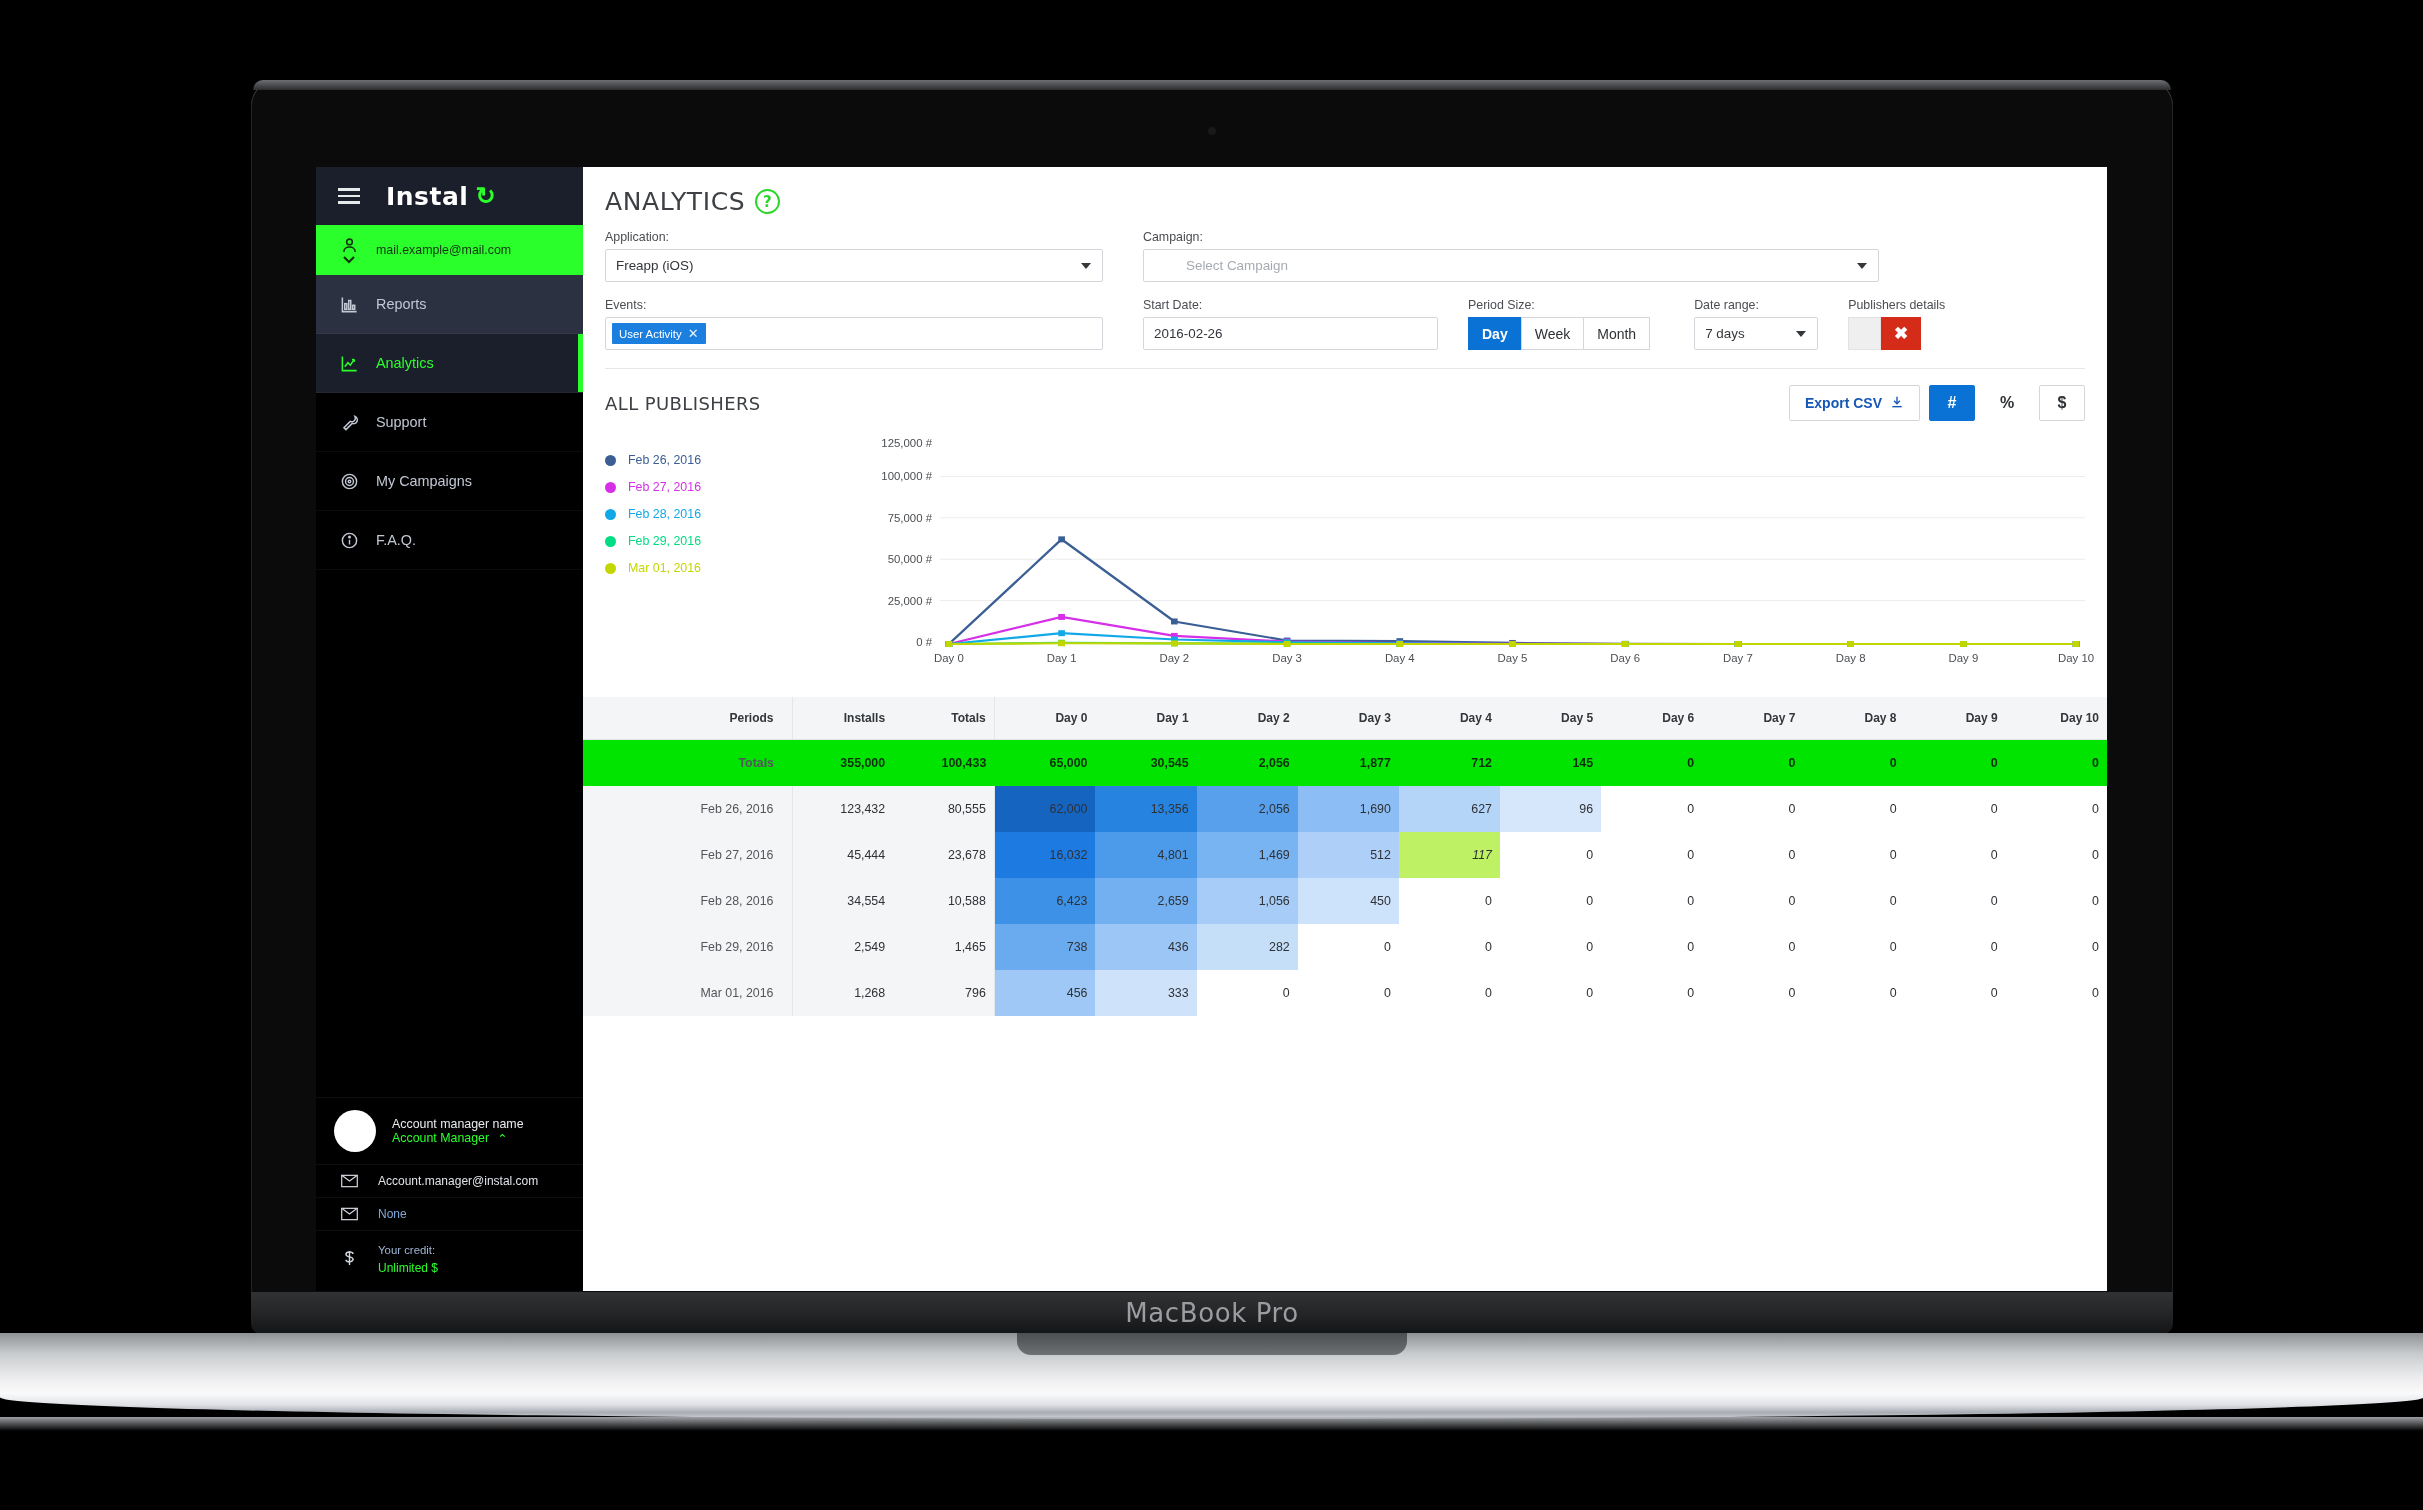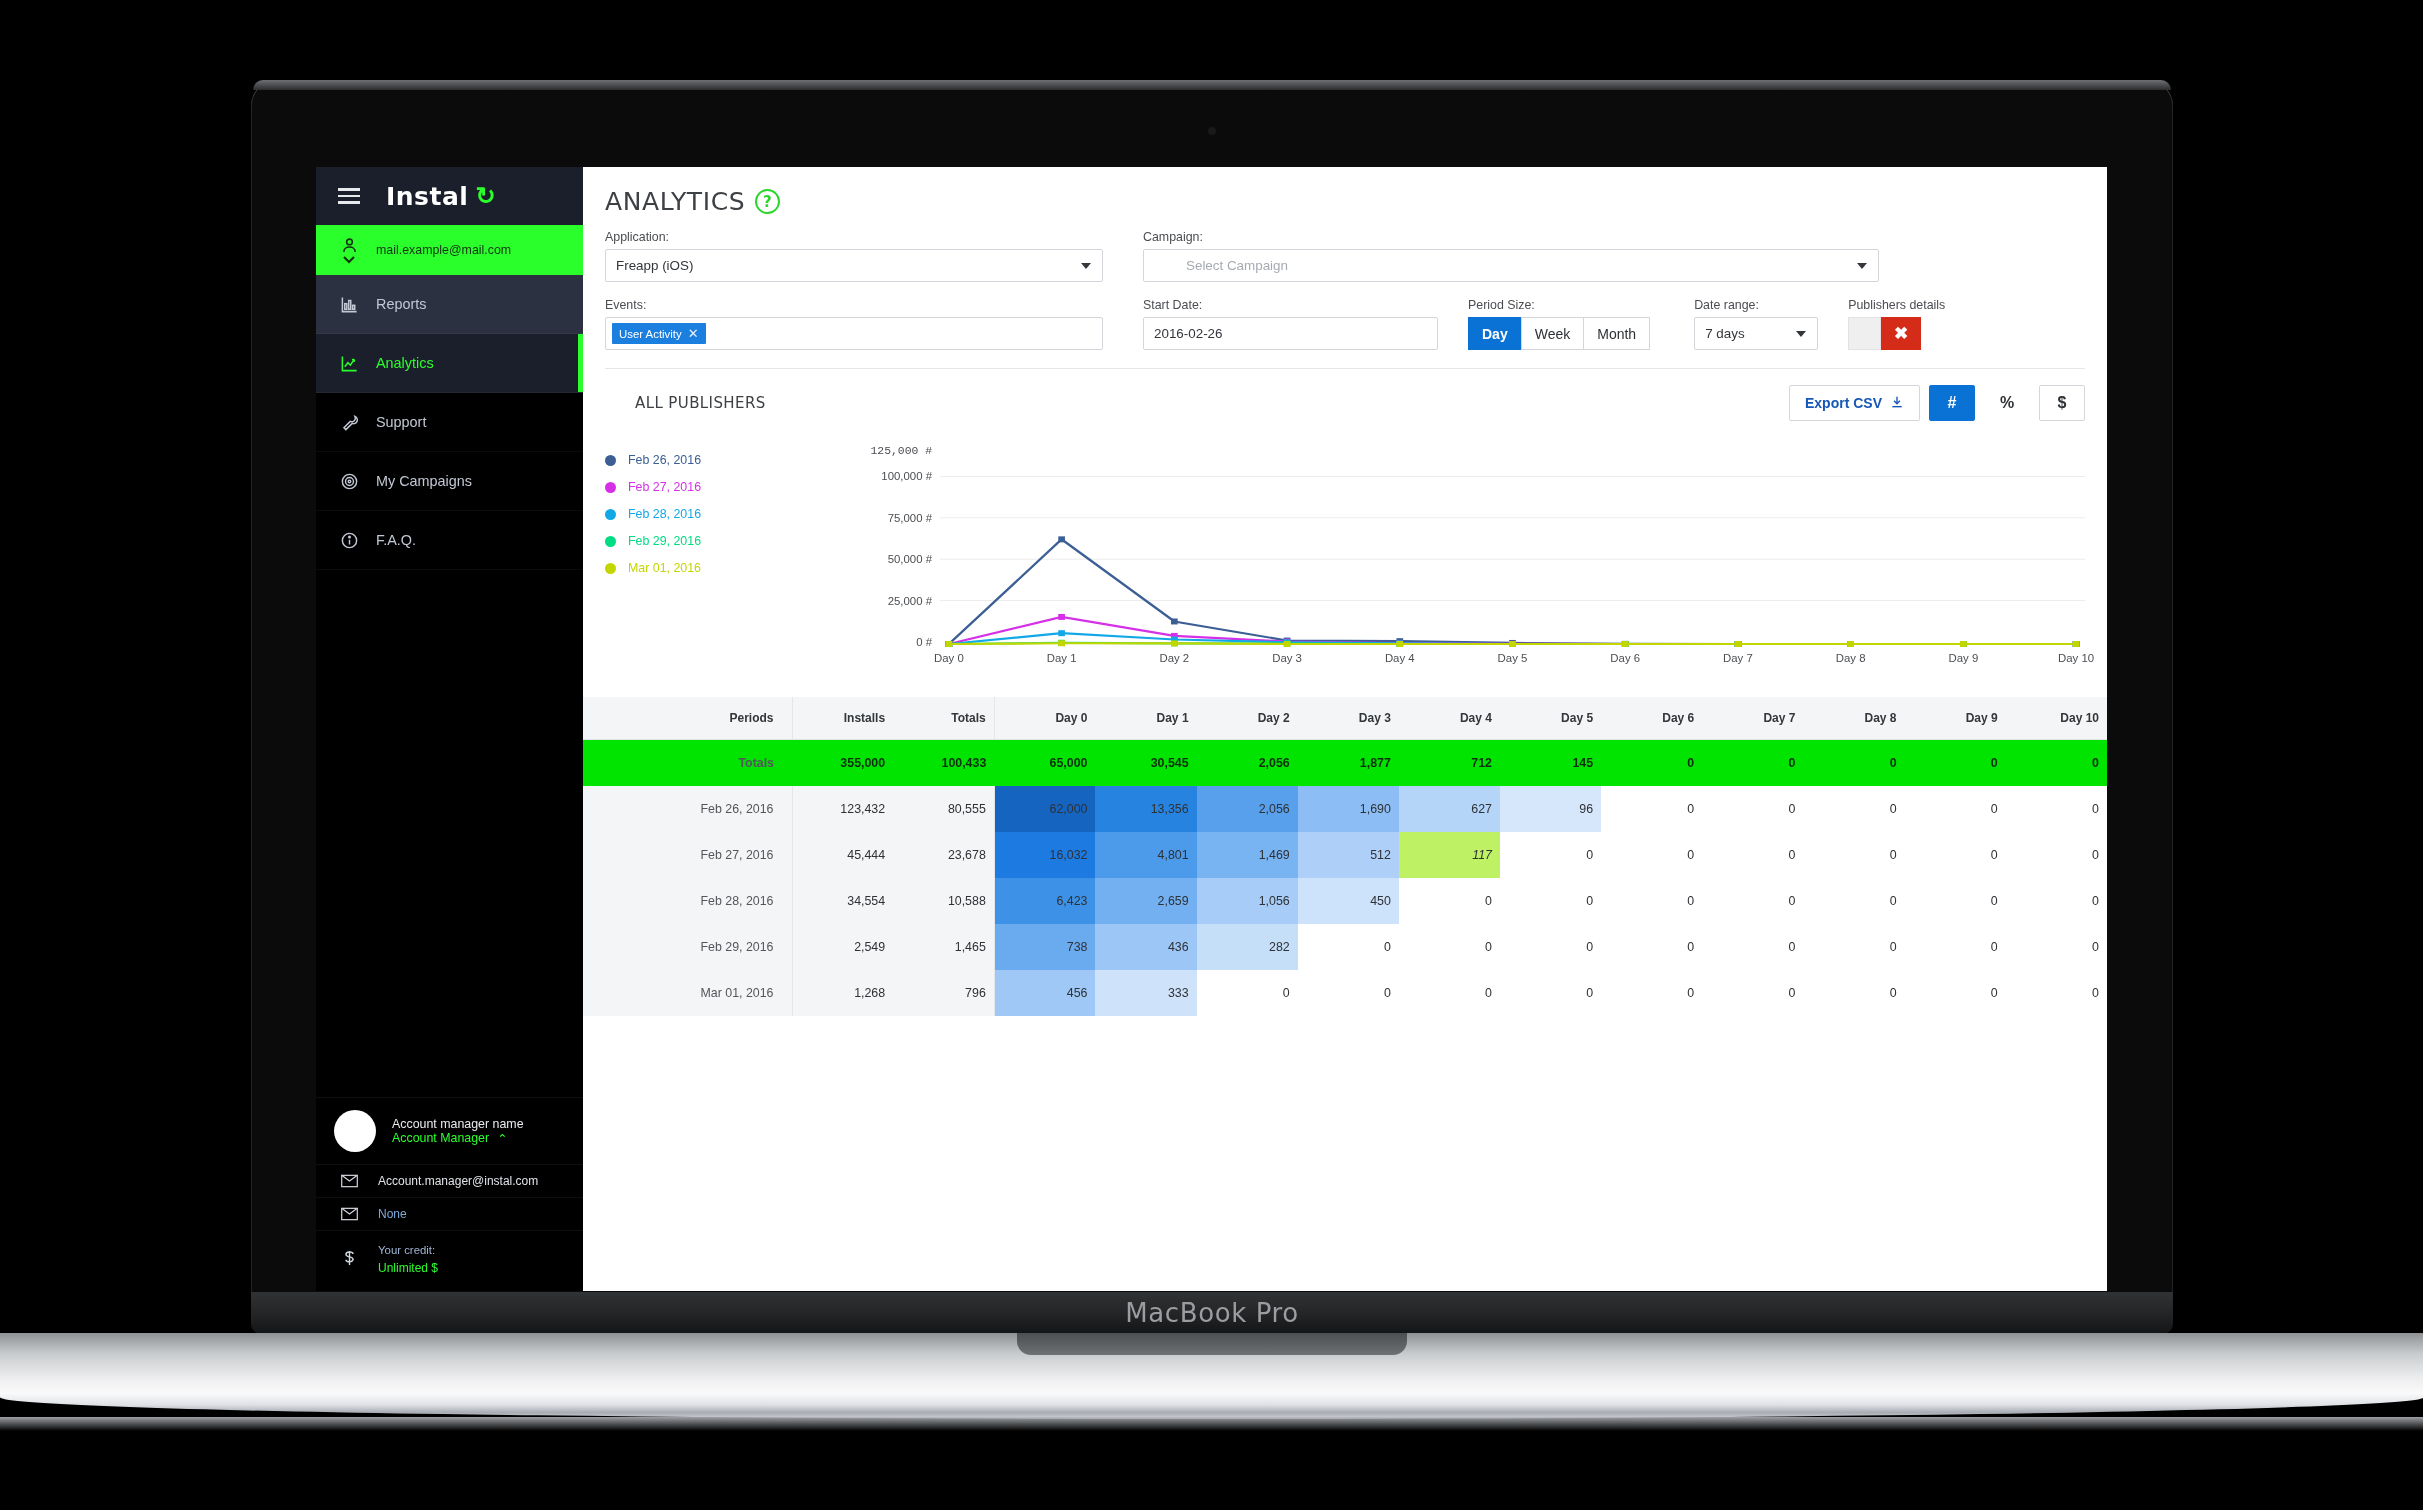--- a/index.html
+++ b/index.html
@@ -191,21 +191,21 @@
   }
 
   .divider { height: 1px; background: #e4e7ea; margin-top: 18px; }
 
   .sec-head {
     display: flex; align-items: center; justify-content: space-between;
     padding: 16px 22px 0 22px;
   }
   .sec-title {
     font-family: "DejaVu Sans", sans-serif;
-    font-size: 15px; color: #3d4044; letter-spacing: 0.4px; margin-left: 30px;
+    font-size: 18px; color: #3d4044; letter-spacing: 0.4px;
   }
   .sec-actions { display: flex; gap: 9px; align-items: center; }
   .btn-csv {
     height: 36px; padding: 0 15px; border: 1px solid #d3d7dc; background: #fff;
     color: #1558b8; font-size: 14px; font-weight: 700; border-radius: 2px;
     display: flex; align-items: center; gap: 8px; cursor: pointer;
   }
   .btn-unit {
     width: 46px; height: 36px; border: 1px solid #d3d7dc; background: #fff;
     color: #2e3135; font-size: 16px; font-weight: 700; border-radius: 2px;
@@ -518,21 +518,21 @@
             </div>
           </div>
 
           <div class="plot">
             <div class="ylabels" id="ylabels">
                 <div class="ylabel" style="top: 211px;">0 #</div>
                 <div class="ylabel" style="top: 170px;">25,000 #</div>
                 <div class="ylabel" style="top: 128px;">50,000 #</div>
                 <div class="ylabel" style="top: 87px;">75,000 #</div>
                 <div class="ylabel" style="top: 45px;">100,000 #</div>
-                <div class="ylabel" style="top: 20px; font-family: Liberation Mono, monospace;">125,000 #</div>
+                <div class="ylabel" style="top: 12px;">125,000 #</div>
               </div>
             <div class="svgbox">
               <svg id="chartsvg" width="100%" height="217" viewBox="0 0 1030 218" preserveAspectRatio="none">
                   <line x1="0" y1="170.4" x2="1030" y2="170.4" stroke="#ececec" stroke-width="1"></line>
                   <line x1="0" y1="128.8" x2="1030" y2="128.8" stroke="#ececec" stroke-width="1"></line>
                   <line x1="0" y1="87.2" x2="1030" y2="87.2" stroke="#ececec" stroke-width="1"></line>
                   <line x1="0" y1="45.599999999999994" x2="1030" y2="45.599999999999994" stroke="#ececec" stroke-width="1"></line>
                   <polyline points="8,214 109.4,108.848 210.8,191.34822400000002 312.2,210.513024 413.6,211.13376 515,212.936608 616.4,213.837184 717.8,214 819.2,214 920.6,214 1022,214" fill="none" stroke="#3b5e94" stroke-width="2.2"></polyline>
                   <rect x="5" y="211" width="6" height="6" fill="#3b5e94"></rect>
                   <rect x="106.4" y="105.848" width="6" height="6" fill="#3b5e94"></rect>

